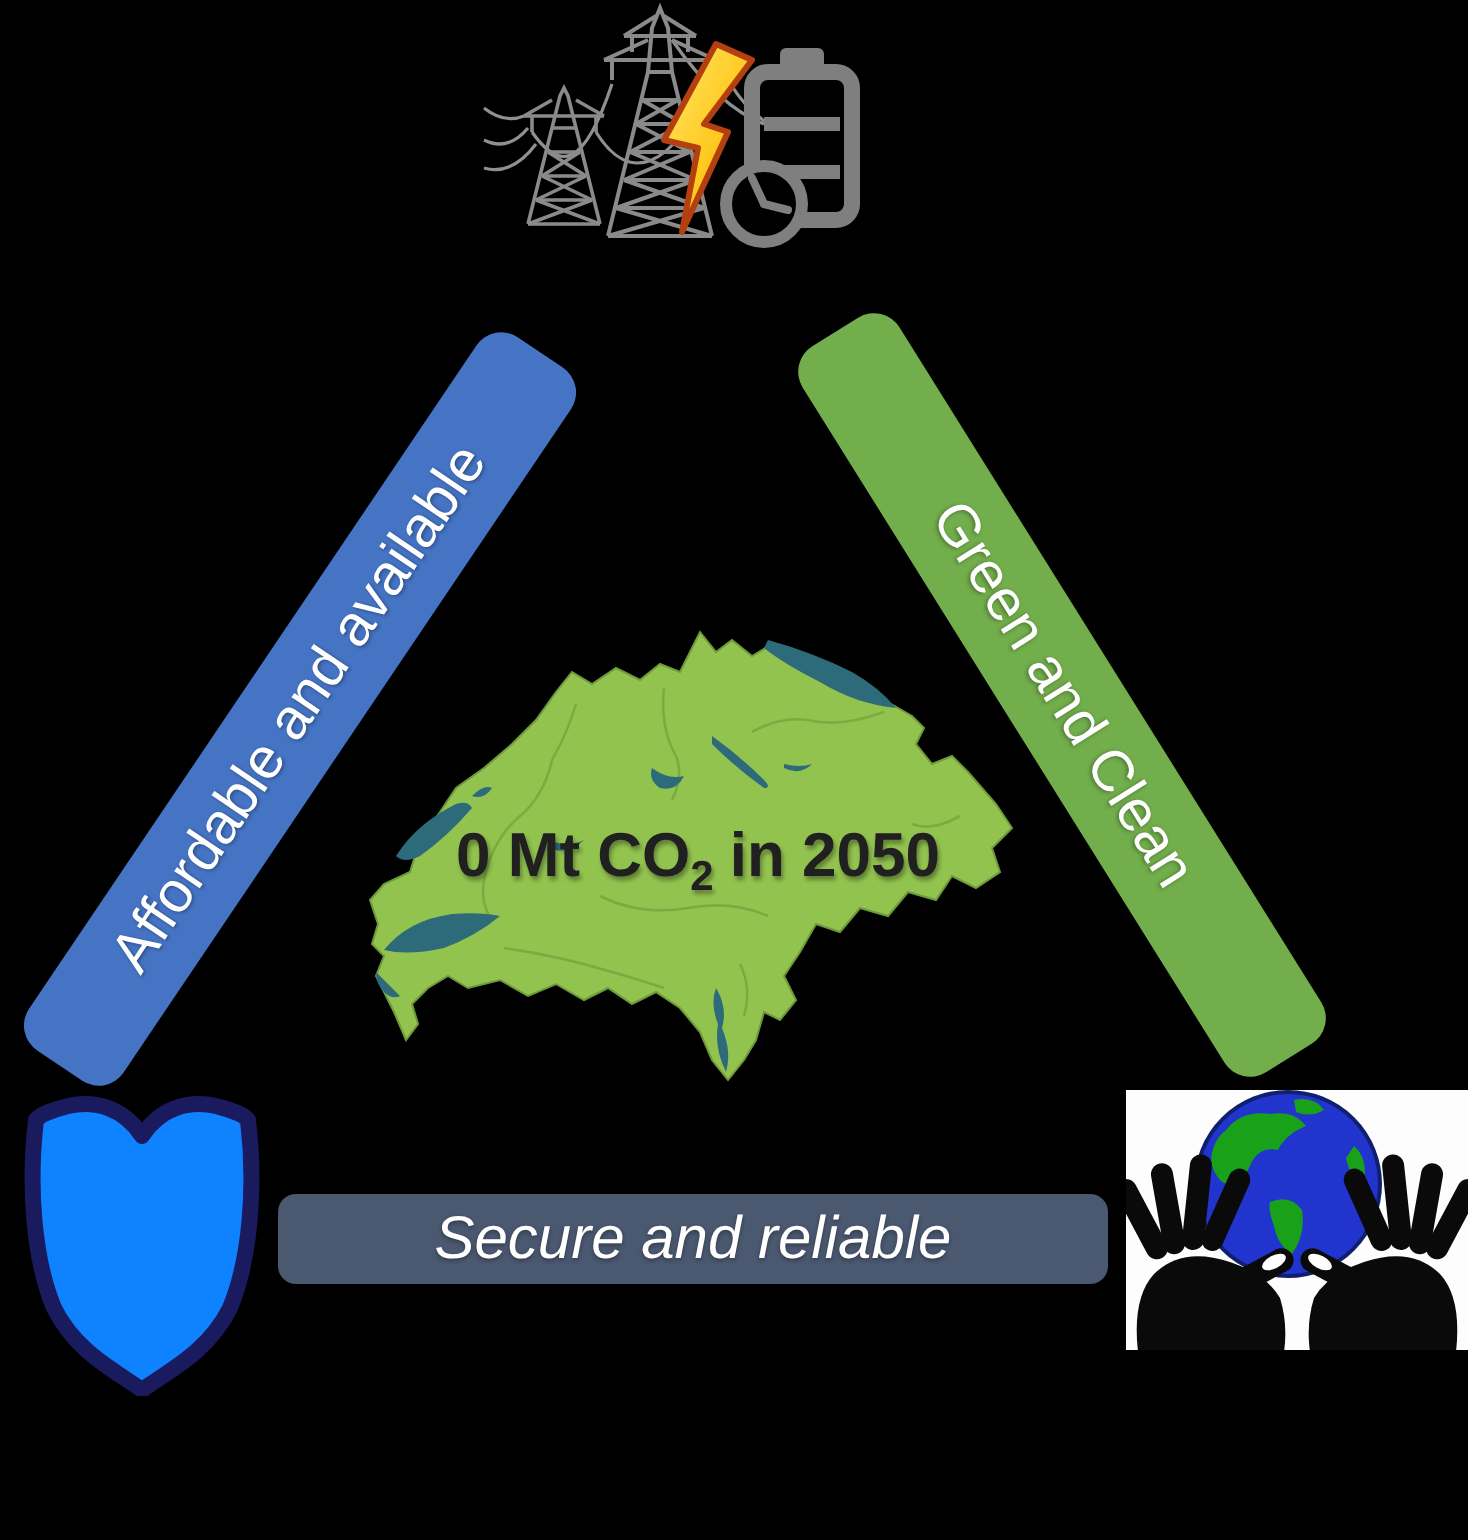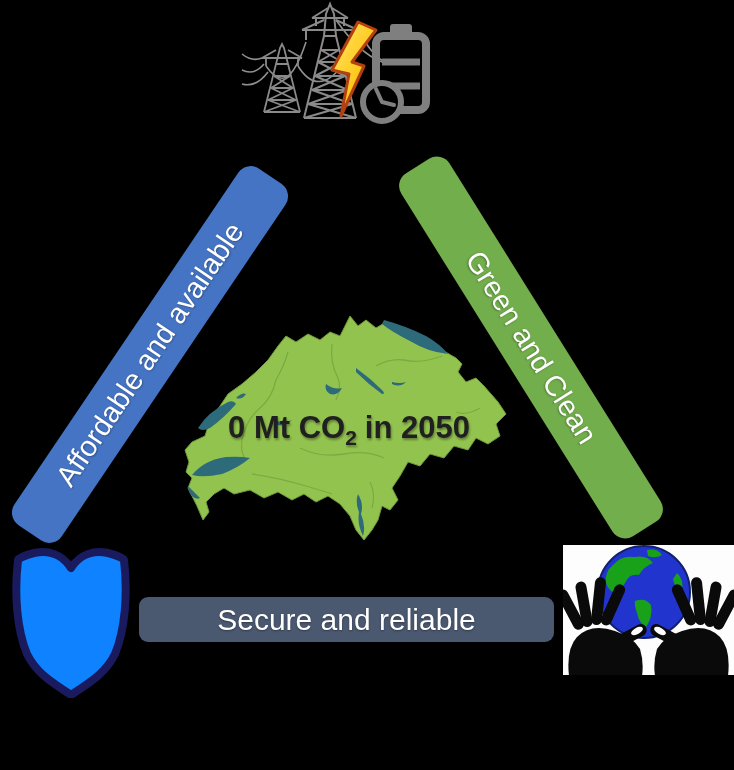--- a/index.html
+++ b/index.html
@@ -15,21 +15,21 @@
   .banner-blue{
     left:-65px;top:326px;width:430px;height:57px;background:#4574C4;
     transform:rotate(-56deg);font-size:29px;
   }
   .banner-green{
     left:317px;top:319px;width:428px;height:57px;background:#72AE4C;
     transform:rotate(58deg);font-size:29px;
   }
   .banner-slate{
     left:139px;top:597px;width:415px;height:45px;background:#4A5870;
-    border-radius:9px;font-size:30px;
+    border-radius:9px;font-size:30px;font-style:italic;
   }
   .abs{position:absolute;}
   #top-icon{left:240px;top:0px;}
   #swiss-map{left:180px;top:308px;}
   #shield{left:8px;top:546px;}
   #earth-box{left:563px;top:545px;width:171px;height:130px;background:#FDFDFD;}
   #earth-box svg{display:block;}
   .map-label{filter:drop-shadow(1px 2px 1px rgba(0,0,0,.35));}
 </style>
 </head>

